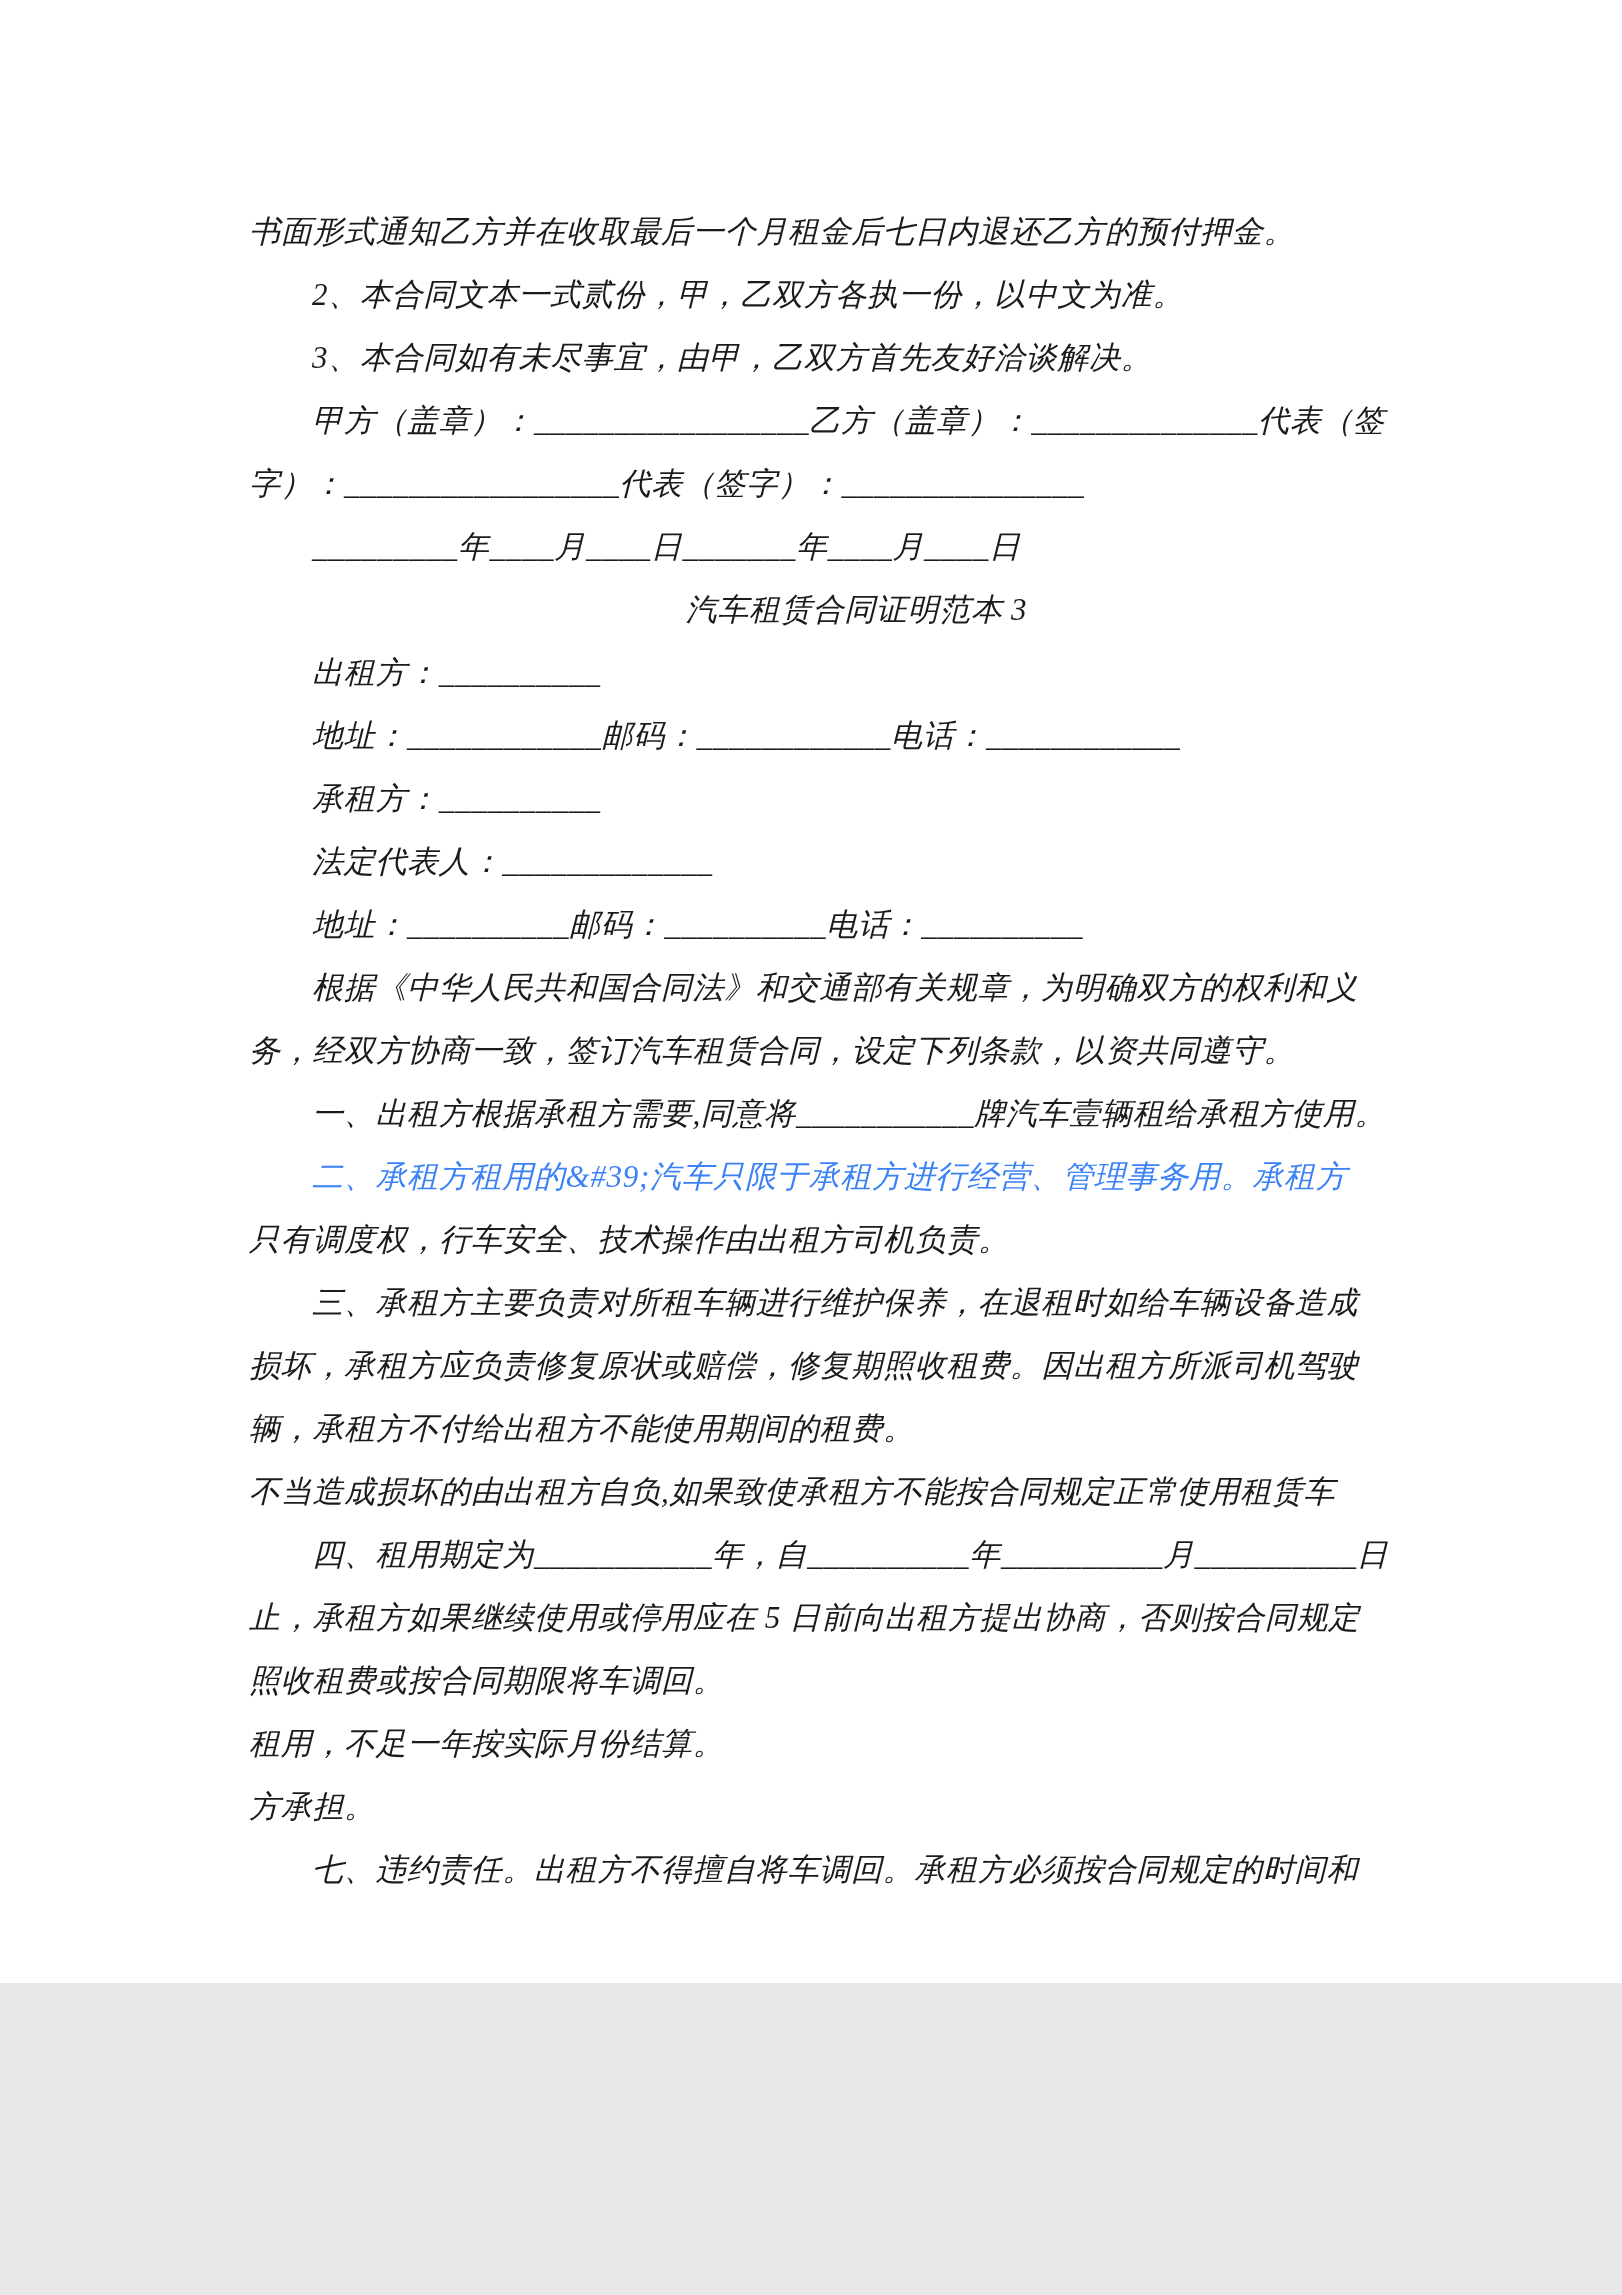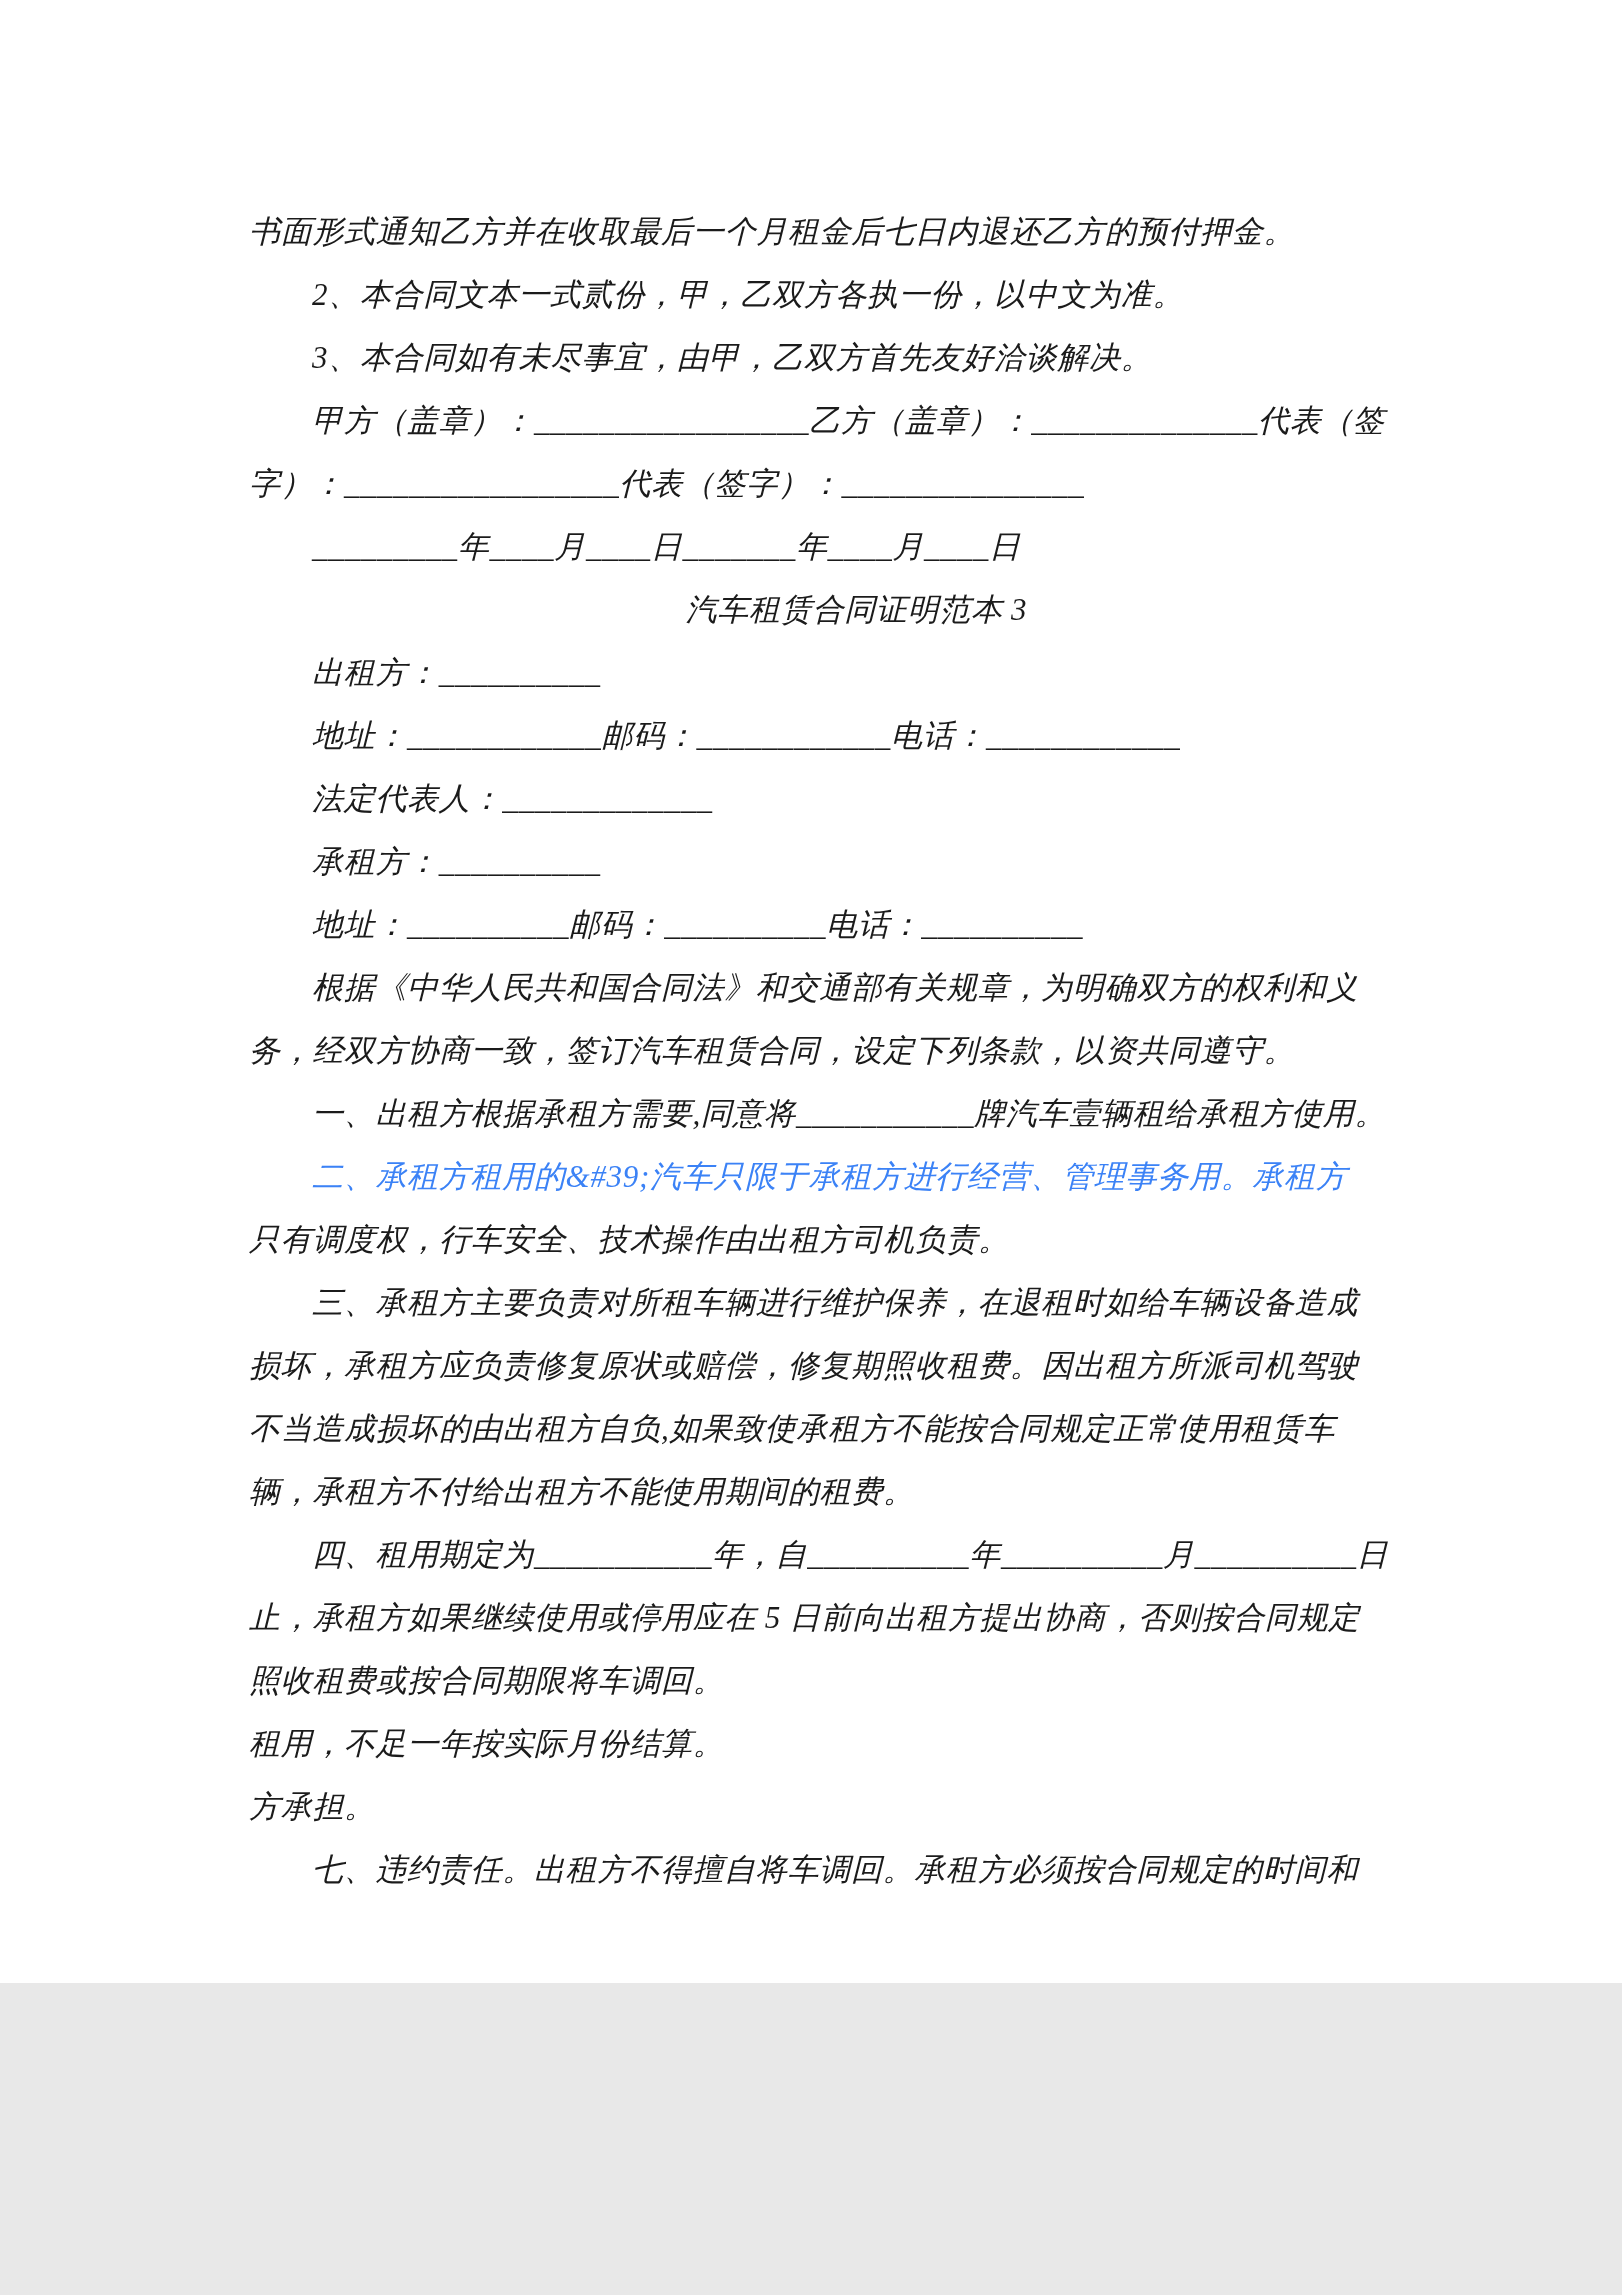--- a/index.html
+++ b/index.html
@@ -41,32 +41,32 @@
   <div class="doc-body">
       <div class="line" style="color: rgb(27, 27, 27);">书面形式通知乙方并在收取最后一个月租金后七日内退还乙方的预付押金。</div>
       <div class="line indent" style="color: rgb(27, 27, 27);">2、本合同文本一式贰份，甲，乙双方各执一份，以中文为准。</div>
       <div class="line indent" style="color: rgb(27, 27, 27);">3、本合同如有未尽事宜，由甲，乙双方首先友好洽谈解决。</div>
       <div class="line indent" style="color: rgb(27, 27, 27);">甲方（盖章）：_________________乙方（盖章）：______________代表（签</div>
       <div class="line" style="color: rgb(27, 27, 27);">字）：_________________代表（签字）：_______________</div>
       <div class="line indent" style="color: rgb(27, 27, 27);">_________年____月____日_______年____月____日</div>
       <div class="line indent" style="color: rgb(27, 27, 27); text-align: center;">汽车租赁合同证明范本 3</div>
       <div class="line indent" style="color: rgb(27, 27, 27);">出租方：__________</div>
       <div class="line indent" style="color: rgb(27, 27, 27);">地址：____________邮码：____________电话：____________</div>
+      <div class="line indent" style="color: rgb(27, 27, 27);">承租方：__________</div>
       <div class="line indent" style="color: rgb(27, 27, 27);">法定代表人：_____________</div>
-      <div class="line indent" style="color: rgb(27, 27, 27);">承租方：__________</div>
       <div class="line indent" style="color: rgb(27, 27, 27);">地址：__________邮码：__________电话：__________</div>
       <div class="line indent" style="color: rgb(27, 27, 27);">根据《中华人民共和国合同法》和交通部有关规章，为明确双方的权利和义</div>
       <div class="line" style="color: rgb(27, 27, 27);">务，经双方协商一致，签订汽车租赁合同，设定下列条款，以资共同遵守。</div>
       <div class="line indent" style="color: rgb(27, 27, 27);">一、出租方根据承租方需要,同意将___________牌汽车壹辆租给承租方使用。</div>
       <div class="line indent" style="color: #3b82f6;">二、承租方租用的&amp;#39;汽车只限于承租方进行经营、管理事务用。承租方</div>
       <div class="line" style="color: rgb(27, 27, 27);">只有调度权，行车安全、技术操作由出租方司机负责。</div>
       <div class="line indent" style="color: rgb(27, 27, 27);">三、承租方主要负责对所租车辆进行维护保养，在退租时如给车辆设备造成</div>
       <div class="line" style="color: rgb(27, 27, 27);">损坏，承租方应负责修复原状或赔偿，修复期照收租费。因出租方所派司机驾驶</div>
+      <div class="line" style="color: rgb(27, 27, 27);">辆，承租方不付给出租方不能使用期间的租费。</div>
       <div class="line" style="color: rgb(27, 27, 27);">不当造成损坏的由出租方自负,如果致使承租方不能按合同规定正常使用租赁车</div>
-      <div class="line" style="color: rgb(27, 27, 27);">辆，承租方不付给出租方不能使用期间的租费。</div>
       <div class="line indent" style="color: rgb(27, 27, 27);">四、租用期定为___________年，自__________年__________月__________日</div>
       <div class="line" style="color: rgb(27, 27, 27);">止，承租方如果继续使用或停用应在 5 日前向出租方提出协商，否则按合同规定</div>
       <div class="line" style="color: rgb(27, 27, 27);">照收租费或按合同期限将车调回。</div>
       <div class="line" style="color: rgb(27, 27, 27);">租用，不足一年按实际月份结算。</div>
       <div class="line" style="color: rgb(27, 27, 27);">方承担。</div>
       <div class="line indent" style="color: rgb(27, 27, 27);">七、违约责任。出租方不得擅自将车调回。承租方必须按合同规定的时间和</div>
     </div>
 </div>
 
 

